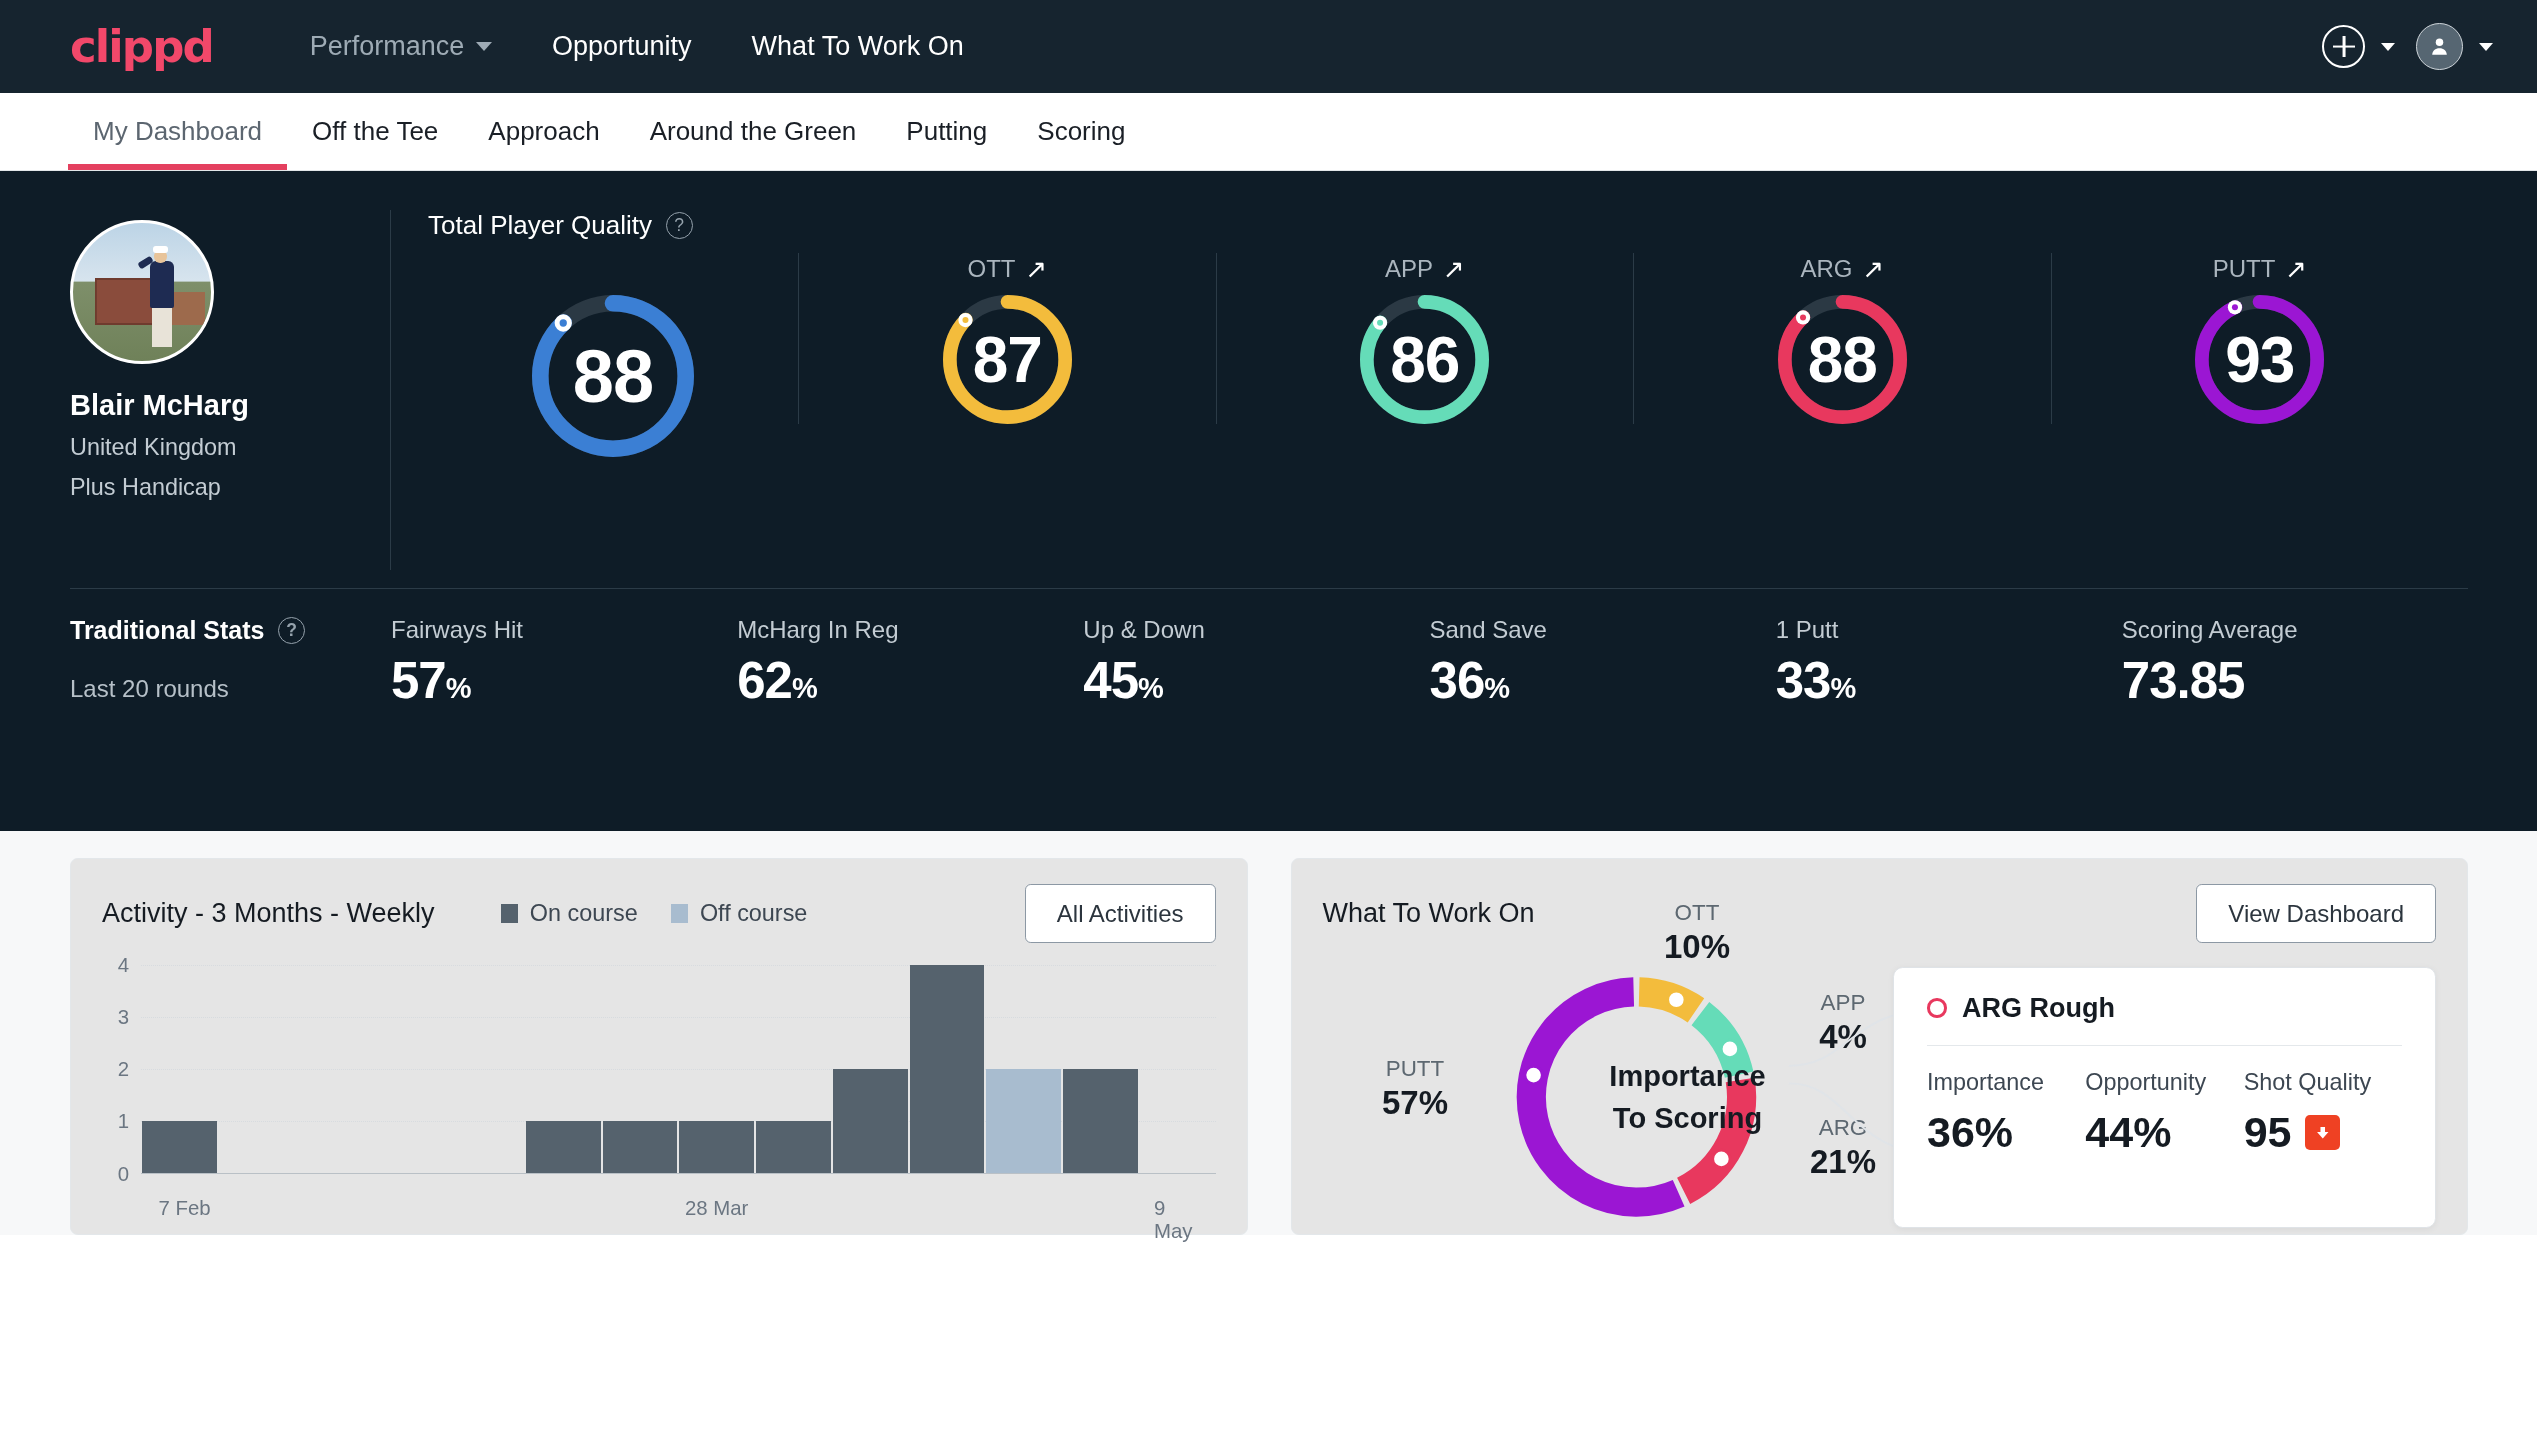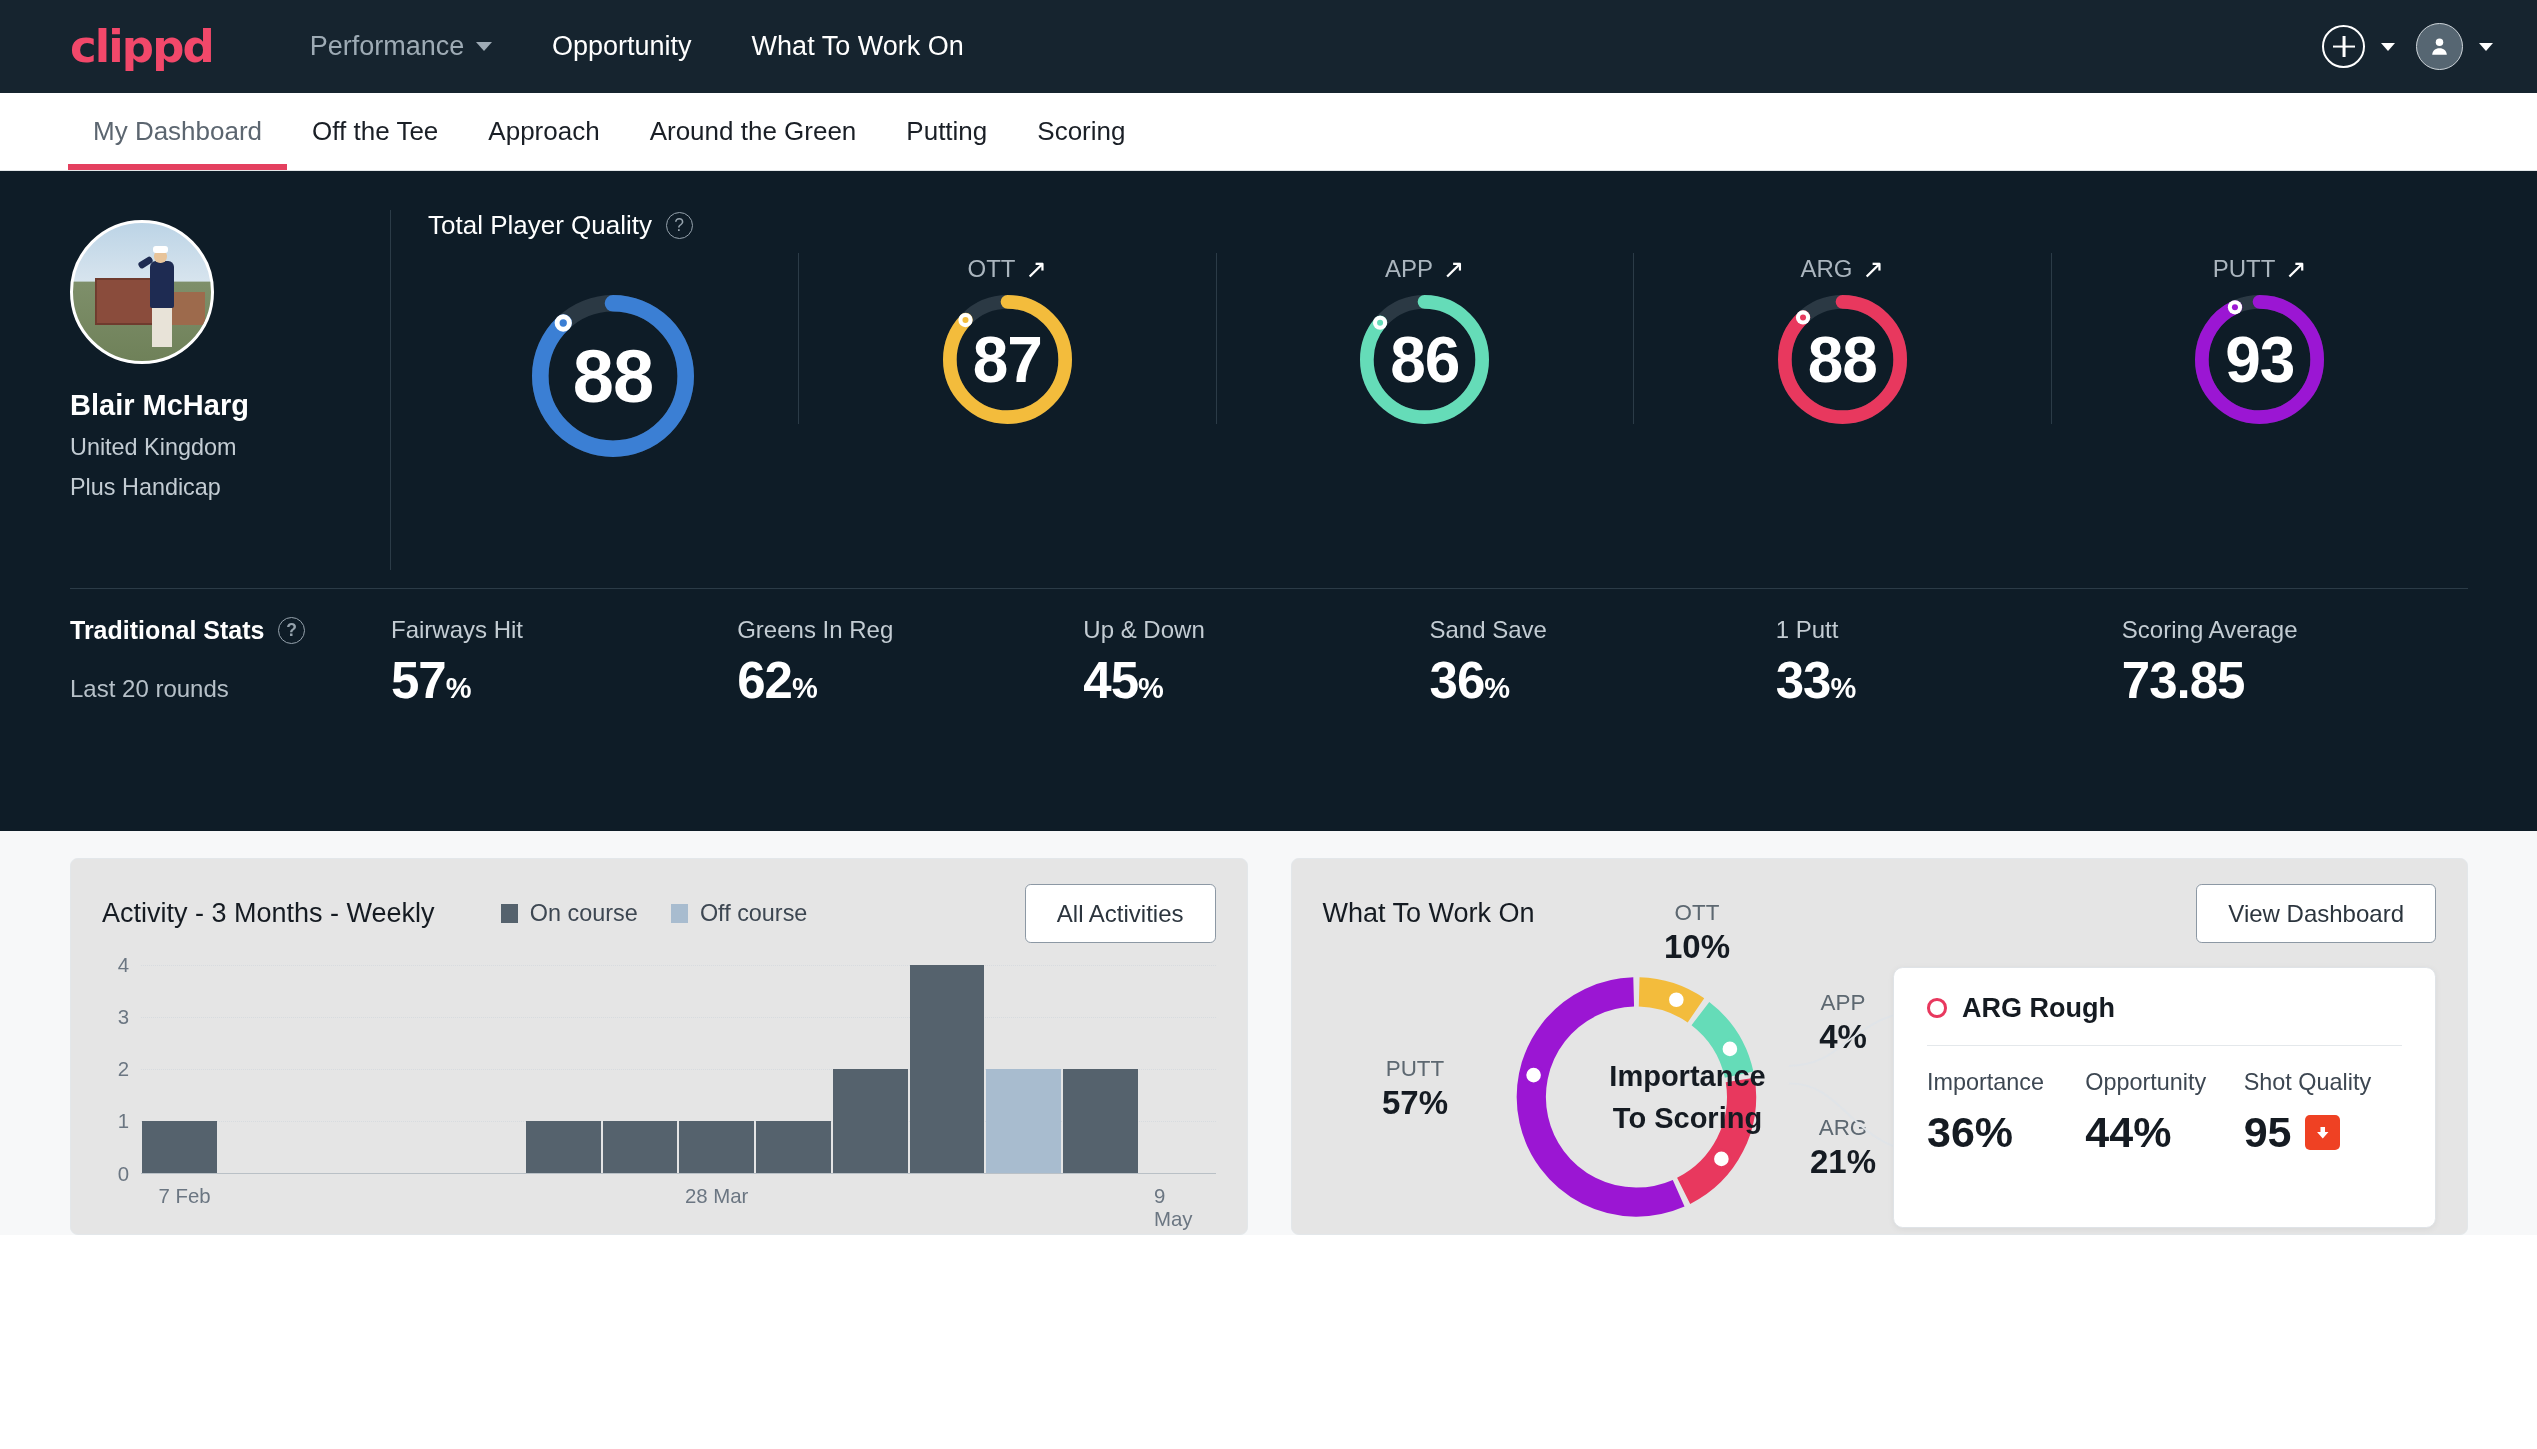--- a/index.html
+++ b/index.html
@@ -267,21 +267,21 @@
   }
   .bars {
     position: absolute; inset: 0;
     display: flex; align-items: flex-end;
   }
   .barslot { flex: 1; height: 100%; display: flex; align-items: flex-end; padding: 0 1px; }
   .bar { width: 100%; }
   .x-axis {
     position: absolute; left: 39px; right: 0; bottom: 0; height: 33px;
   }
-  .xtick { position: absolute; font-size: 20.4px; color: #6b7682; top: 5px; }
+  .xtick { position: absolute; font-size: 20.4px; color: #6b7682; top: 17px; }
 
   
   .wtwo-body { display: flex; margin-top: 7.8px; position: relative; height: 292px; }
   .donut-wrap { position: relative; width: 458px; height: 292px; }
   .donut-center {
     position: absolute; left: 0; right: 0; top: 0; bottom: 0;
     display: flex; flex-direction: column; align-items: center; justify-content: center;
     pointer-events: none;
   }
   .donut-center span { font-size: 29px; font-weight: bold; color: #151b22; line-height: 1.45; }
@@ -470,21 +470,21 @@
         <span class="qmark">?</span>
       </div>
       <div class="tstats-sub">Last 20 rounds</div>
     </div>
     <div id="stats-container" style="display:flex;flex:1;">
         <div class="stat">
           <div class="stat-label">Fairways Hit</div>
           <div class="stat-val">57<span class="unit">%</span></div>
         </div>
         <div class="stat">
-          <div class="stat-label">Greens In Reg</div>
+          <div class="stat-label">McHarg In Reg</div>
           <div class="stat-val">62<span class="unit">%</span></div>
         </div>
         <div class="stat">
           <div class="stat-label">Up &amp; Down</div>
           <div class="stat-val">45<span class="unit">%</span></div>
         </div>
         <div class="stat">
           <div class="stat-label">Sand Save</div>
           <div class="stat-val">36<span class="unit">%</span></div>
         </div>

